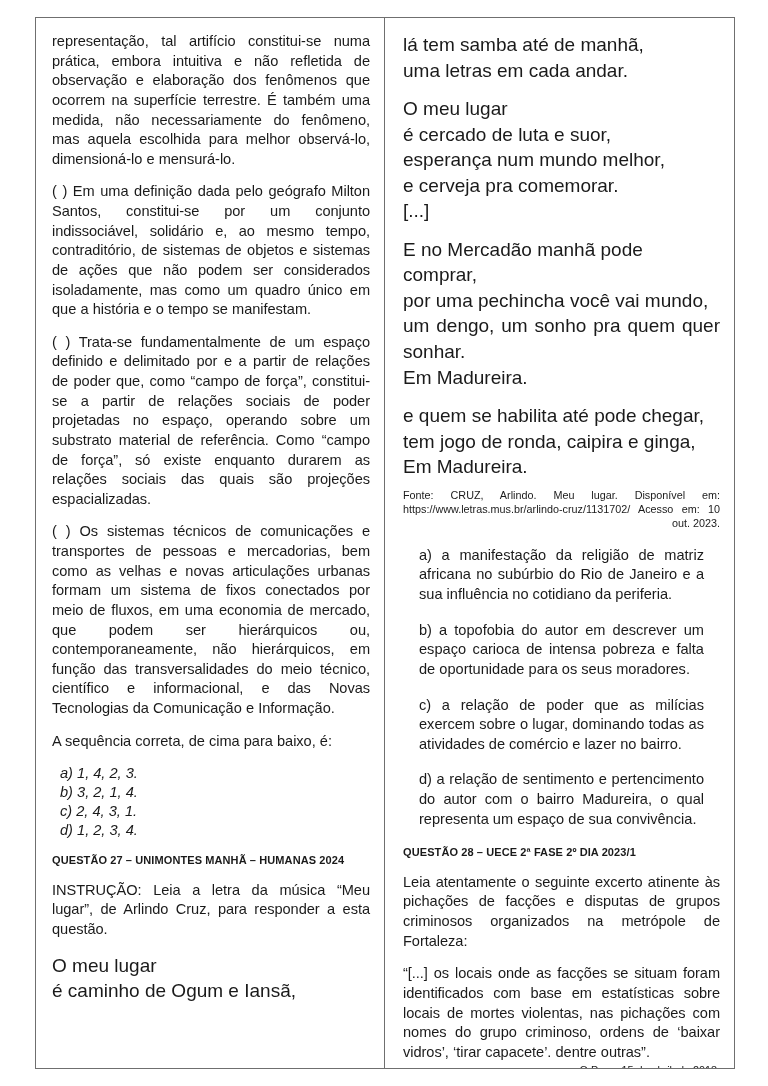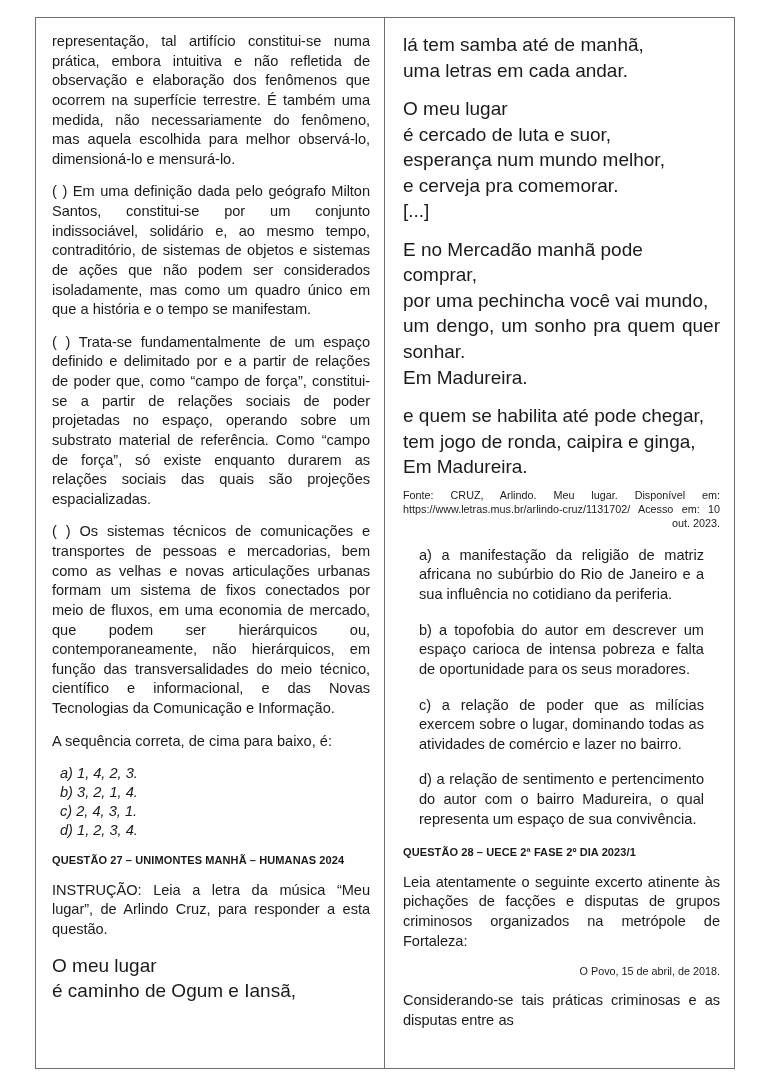--- a/index.html
+++ b/index.html
@@ -176,20 +176,21 @@
       <p class="alt">a) a manifestação da religião de matriz africana no subúrbio do Rio de Janeiro e a sua influência no cotidiano da periferia.</p>
       <p class="alt">b) a topofobia do autor em descrever um espaço carioca de intensa pobreza e falta de oportunidade para os seus moradores.</p>
       <p class="alt">c) a relação de poder que as milícias exercem sobre o lugar, dominando todas as atividades de comércio e lazer no bairro.</p>
       <p class="alt">d) a relação de sentimento e pertencimento do autor com o bairro Madureira, o qual representa um espaço de sua convivência.</p>
     </div>
 
     <p class="heading">QUESTÃO 28 – UECE 2ª FASE 2º DIA 2023/1</p>
 
     <p class="para just">Leia atentamente o seguinte excerto atinente às pichações de facções e disputas de grupos criminosos organizados na metrópole de Fortaleza:</p>
 
+    <p class="para just" style="margin-bottom:1px;">“[...] os locais onde as facções se situam foram identificados com base em estatísticas sobre locais de mortes violentas, nas pichações com nomes do grupo criminoso, ordens de ‘baixar vidros’, ‘tirar capacete’. dentre outras”.</p>
 
     <p class="source">O Povo, 15 de abril, de 2018.</p>
 
     <p class="para just">Considerando-se tais práticas criminosas e as disputas entre as</p>
 
   </div>
 
 </div>
 
 </body></html>

